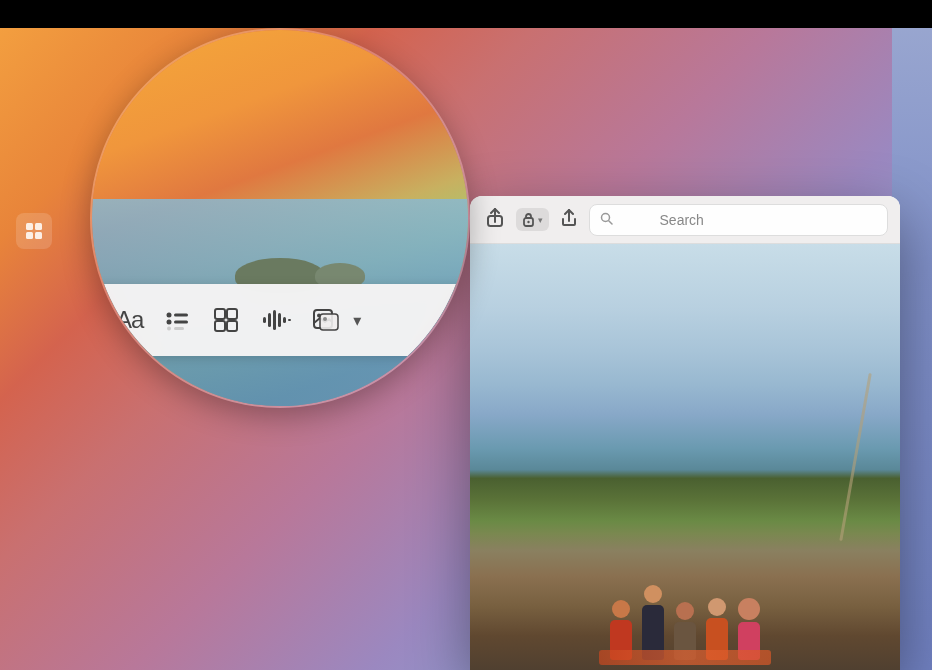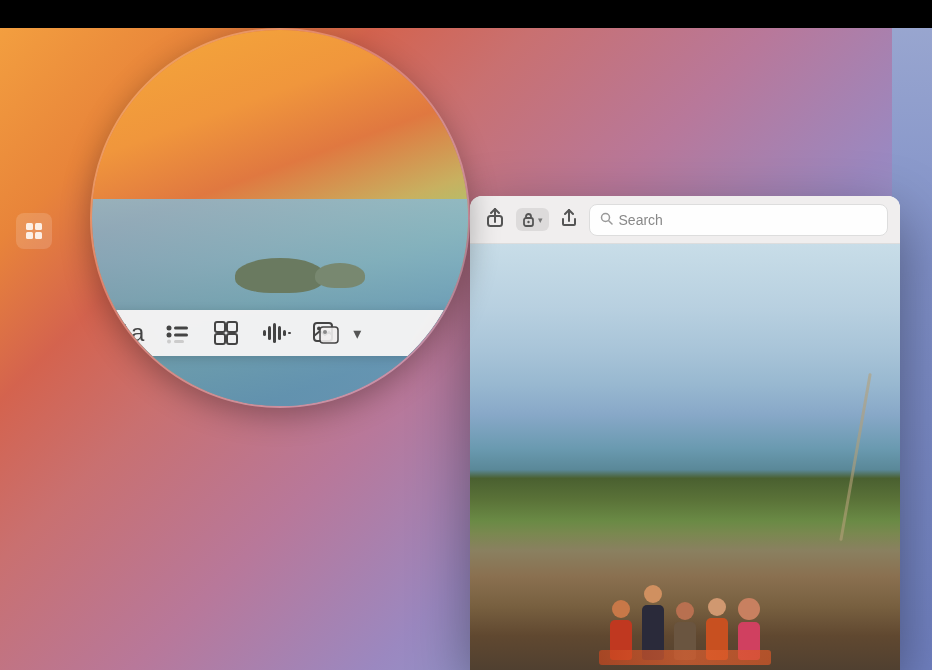--- a/index.html
+++ b/index.html
@@ -115,20 +115,21 @@
     }
 
     .search-icon {
       color: #999;
       font-size: 13px;
     }
 
     .search-text {
       font-size: 14px;
       color: #888;
+      margin-left: 41px;
     }
 
     .browser-content {
       width: 100%;
       height: calc(100% - 48px);
       overflow: hidden;
       position: relative;
     }
 
     
@@ -222,21 +223,21 @@
       background: #788870;
       border-radius: 50% 50% 40% 40%;
     }
 
     
     .circle-toolbar {
       position: absolute;
       bottom: 50px;
       left: 0;
       width: 100%;
-      height: 46px;
+      height: 72px;
       background: rgba(245, 244, 244, 0.97);
       backdrop-filter: blur(10px);
       display: flex;
       align-items: center;
       padding: 0 24px;
       gap: 22px;
       box-shadow: 0 2px 10px rgba(0,0,0,0.15);
     }
 
     .toolbar-icon {

